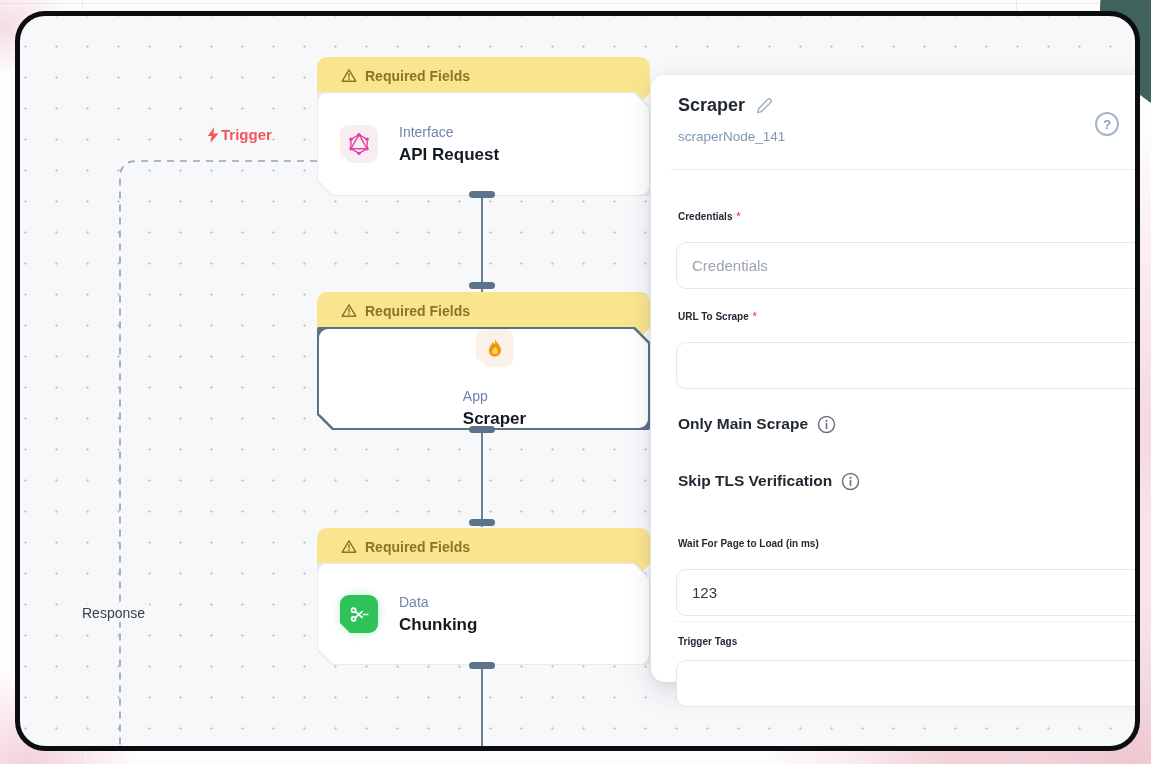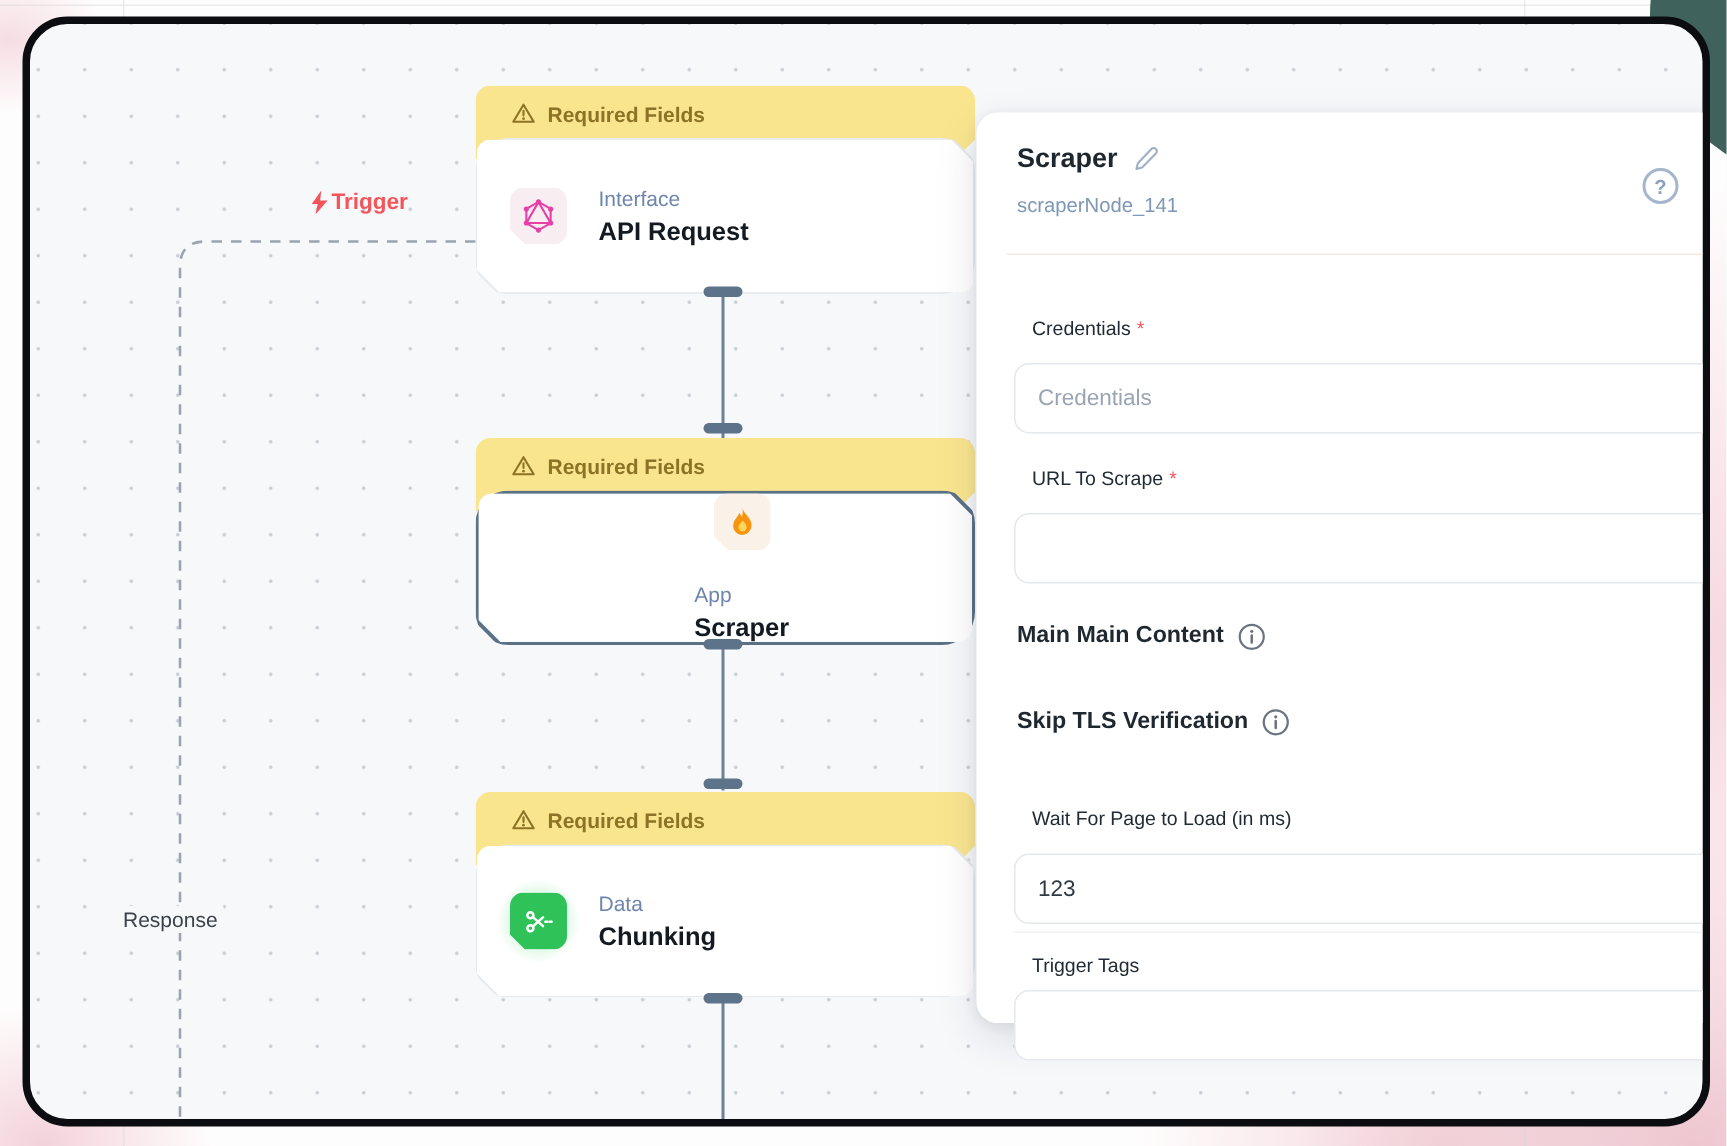--- a/index.html
+++ b/index.html
@@ -37,21 +37,21 @@
 
   
   .node-banner { position:absolute; left:297px; width:333px; height:49px; z-index:2;
     background:#fae58f; border-radius:10px 10px 0 0;
     clip-path:polygon(0 0, 100% 0, 100% calc(100% - 13px), calc(100% - 13px) 100%, 0 100%);
     display:flex; align-items:flex-start; padding:11px 0 0 24px; gap:8px;
     color:#8c7326; font-size:14px; font-weight:600; }
   .nb1 { top:41px; } .nb2 { top:276px; } .nb3 { top:512px; }
 
   .node-card { position:absolute; left:297px; width:333px; height:104px; z-index:3;
-    border-radius:22px; background:#e7eaee;
+    border-radius:2px; background:#e7eaee;
     clip-path:polygon(0 0, calc(100% - 15px) 0, 100% 15px, 100% 100%, 15px 100%, 0 calc(100% - 15px)); }
   .nc1 { top:76px; } .nc2 { top:311px; height:103px; } .nc3 { top:547px; height:102px; }
   .node-card.selected { background:#5b7186; }
   .node-card-inner { position:absolute; inset:1px; border-radius:9px; background:#fff;
     clip-path:polygon(0 0, calc(100% - 15px) 0, 100% 15px, 100% 100%, 15px 100%, 0 calc(100% - 15px));
     display:flex; align-items:center; padding-left:22px; gap:21px; }
   .node-card.selected .node-card-inner { inset:1.8px;flex-direction:column; }
 
   .node-icon-wrap { position:relative; width:38px; height:38px; flex:0 0 auto; }
   .node-icon-wrap.halo::before { content:''; position:absolute; inset:-10px;
@@ -76,21 +76,21 @@
   .panel { position:absolute; left:631px; top:59px; width:530px; height:607px; z-index:6;
     background:#fff; border-radius:14px;
     box-shadow:0 10px 28px rgba(30,41,59,.13), 0 2px 8px rgba(30,41,59,.07); }
   .panel-title { position:absolute; left:27px; top:20px; display:flex; align-items:center; gap:10px;
     font-size:18px; font-weight:700; color:#1f262e; }
   .panel-sub { position:absolute; left:27px; top:54px; font-size:13.5px; color:#7e97b6; }
   .help-btn { position:absolute; left:443px; top:36px; width:26px; height:26px; cursor:pointer; }
   .p-divider { position:absolute; left:20px; right:0; top:94px; height:1px; background:#f4e9e1; }
   .p-divider2 { position:absolute; left:25px; right:0; top:546px; height:1px; background:#eff1f4; }
 
-  .f-label { position:absolute; left:27px; font-size:13px; font-weight:400; color:#222b35;margin-left:10px; }
+  .f-label { position:absolute; left:27px; font-size:10px; font-weight:700; color:#222b35; }
   .req { color:#f4555a; margin-left:4px; }
   .fl1 { top:136px; } .fl2 { top:236px; } .fl3 { top:463px; } .fl4 { top:561px; }
 
   .p-input { position:absolute; left:25px; width:492px; height:47px; border:1px solid #e5e8ec; border-radius:10px;
     padding:0 15px; font-size:15px; color:#2f3944; background:#fff; outline:none;
     font-family:"Liberation Sans","DejaVu Sans",sans-serif; }
   .p-input::placeholder { color:#9aa4b2; }
   .pi1 { top:167px; } .pi2 { top:267px; } .pi3 { top:494px; } .pi4 { top:585px; }
 
   .toggle-row { position:absolute; left:27px; height:24px; display:flex; align-items:center; gap:9px; }
@@ -242,21 +242,21 @@
       <span>Credentials</span><span class="req">*</span>
     </div>
     <input class="p-input pi1" placeholder="Credentials" style="">
 
     <div class="f-label fl2">
       <span>URL To Scrape</span><span class="req">*</span>
     </div>
     <input class="p-input pi2" style="">
 
     <div class="toggle-row tr1">
-      <span class="toggle-label">Main Main Content</span>
+      <span class="toggle-label">Only Main Scrape</span>
       <svg class="info-icon" width="19" height="19" viewBox="0 0 19 19">
         <circle cx="9.5" cy="9.5" r="8" fill="none" stroke="#6b7480" stroke-width="1.5"></circle>
         <circle cx="9.5" cy="5.9" r="1.05" fill="#6b7480"></circle>
         <line x1="9.5" y1="8.7" x2="9.5" y2="13.3" stroke="#6b7480" stroke-width="1.7" stroke-linecap="round"></line>
       </svg>
     </div>
     <div class="toggle-row tr2">
       <span class="toggle-label">Skip TLS Verification</span>
       <svg class="info-icon" width="19" height="19" viewBox="0 0 19 19">
         <circle cx="9.5" cy="9.5" r="8" fill="none" stroke="#6b7480" stroke-width="1.5"></circle>

